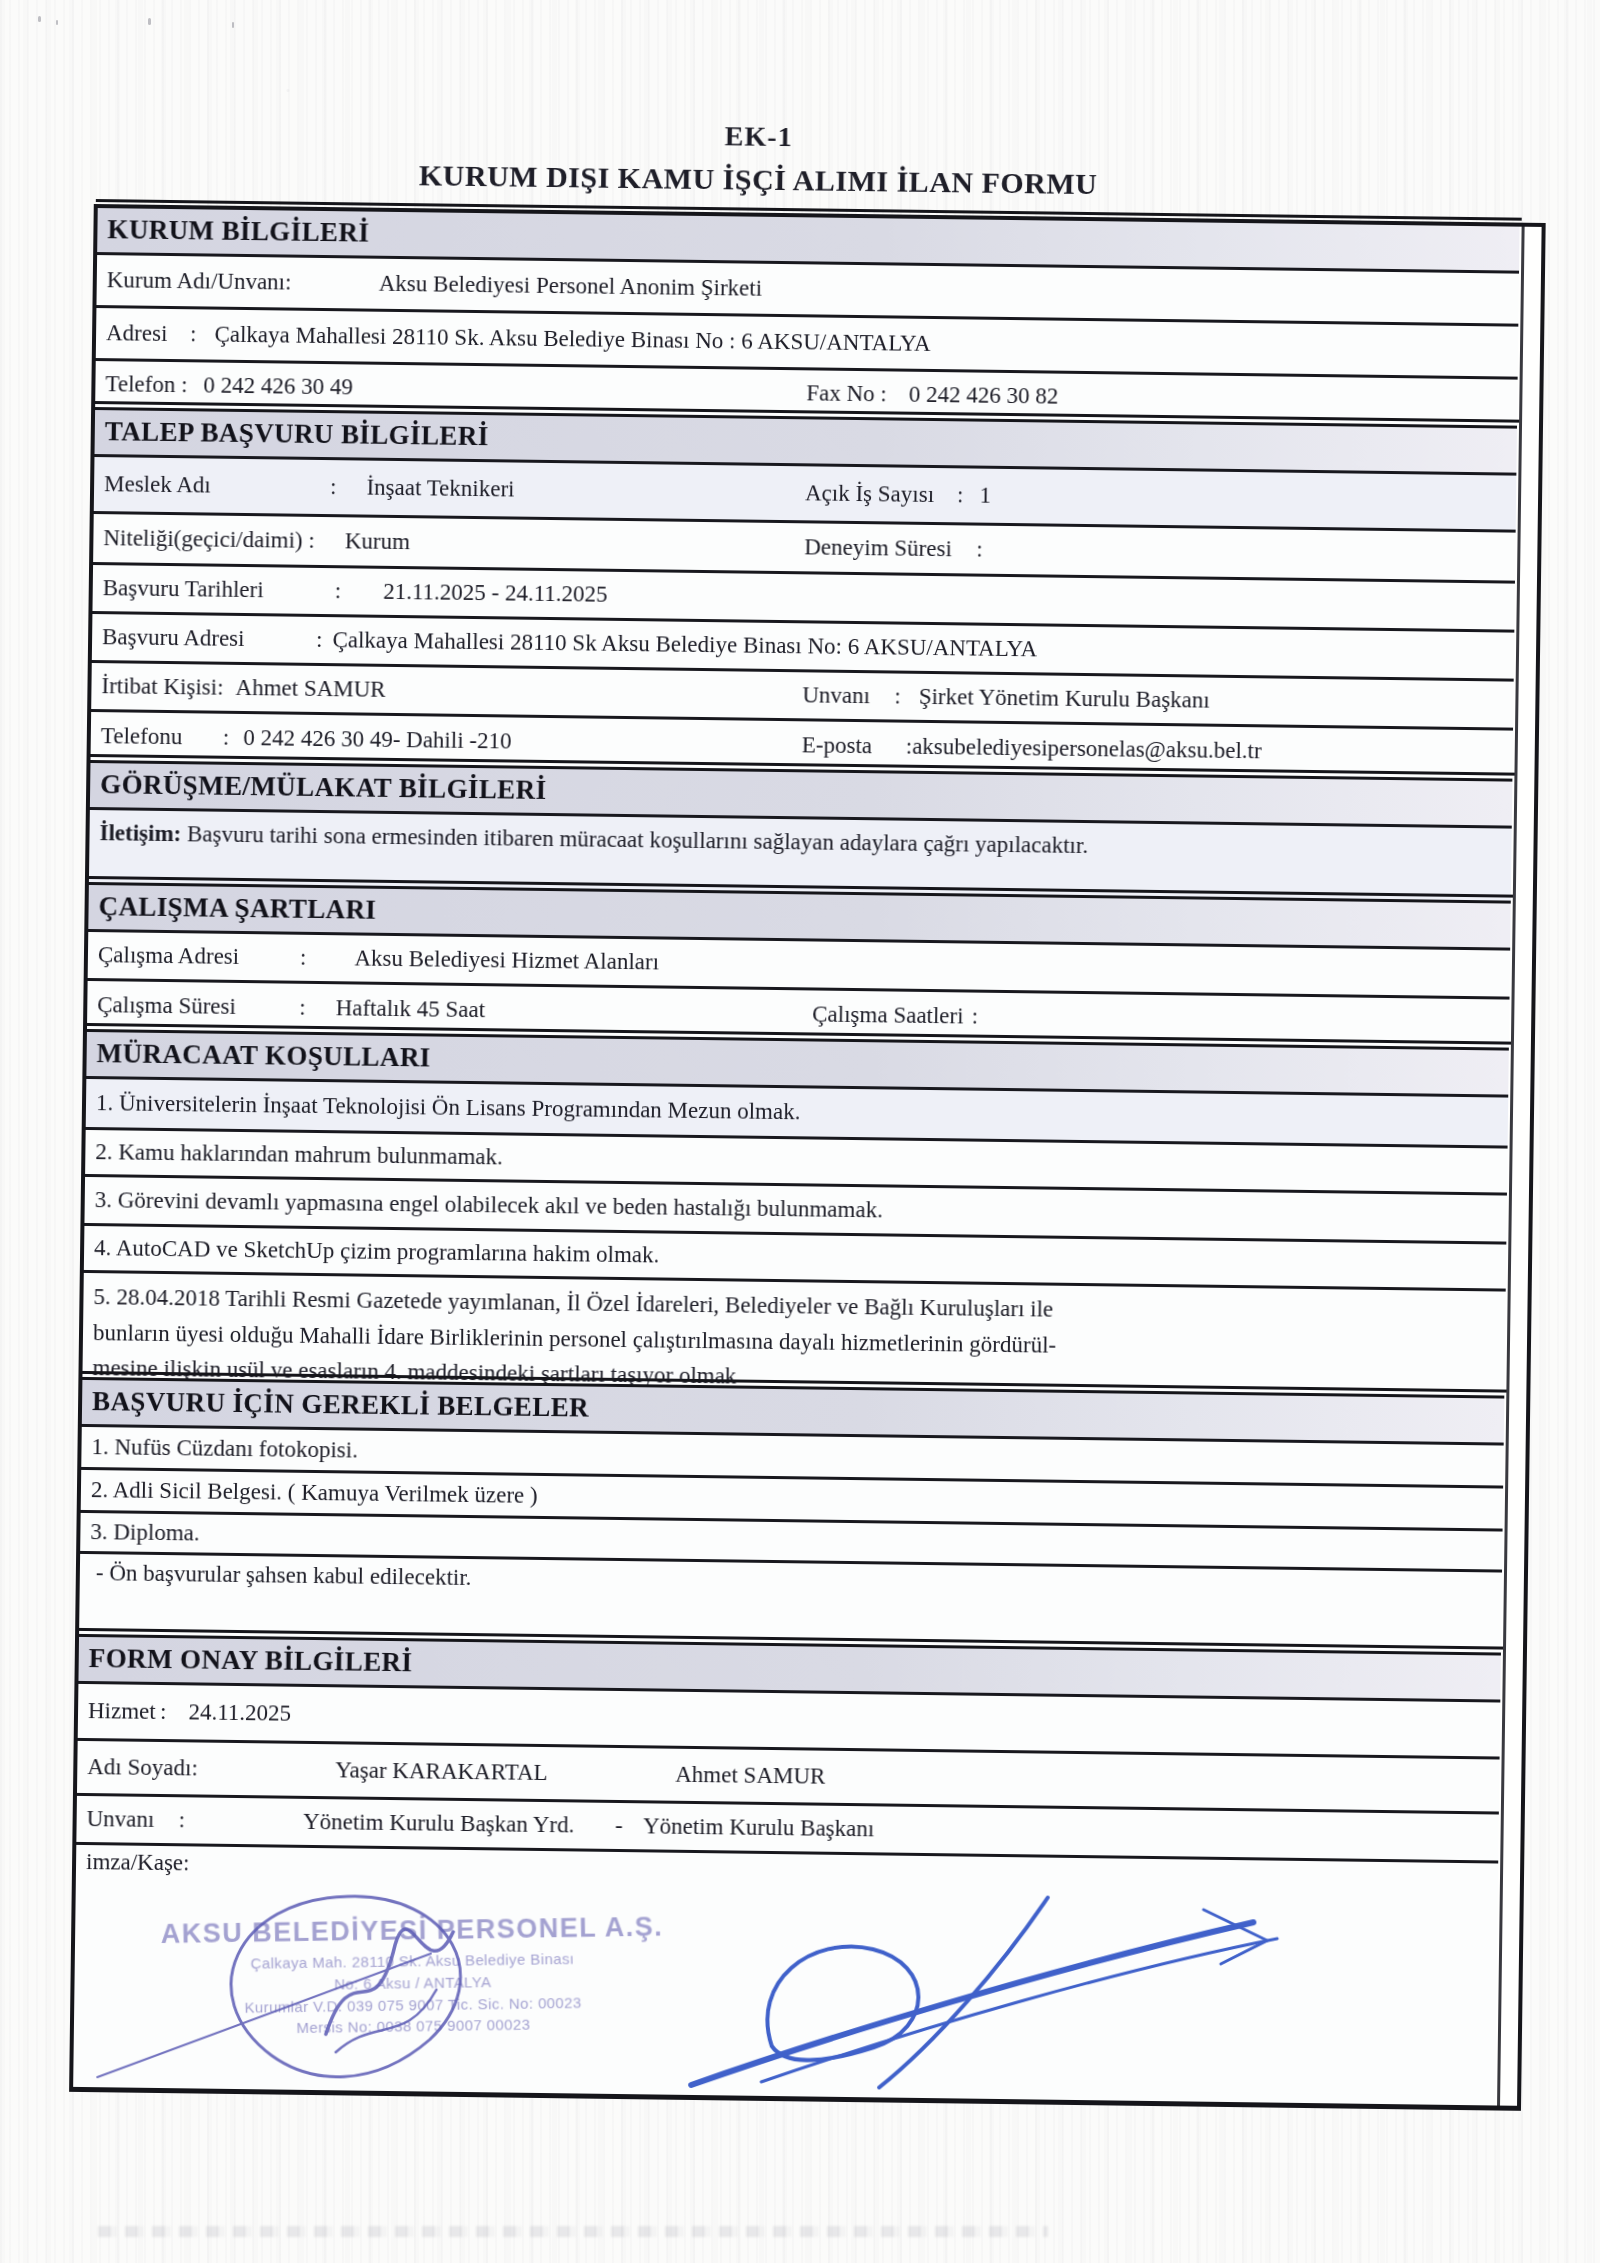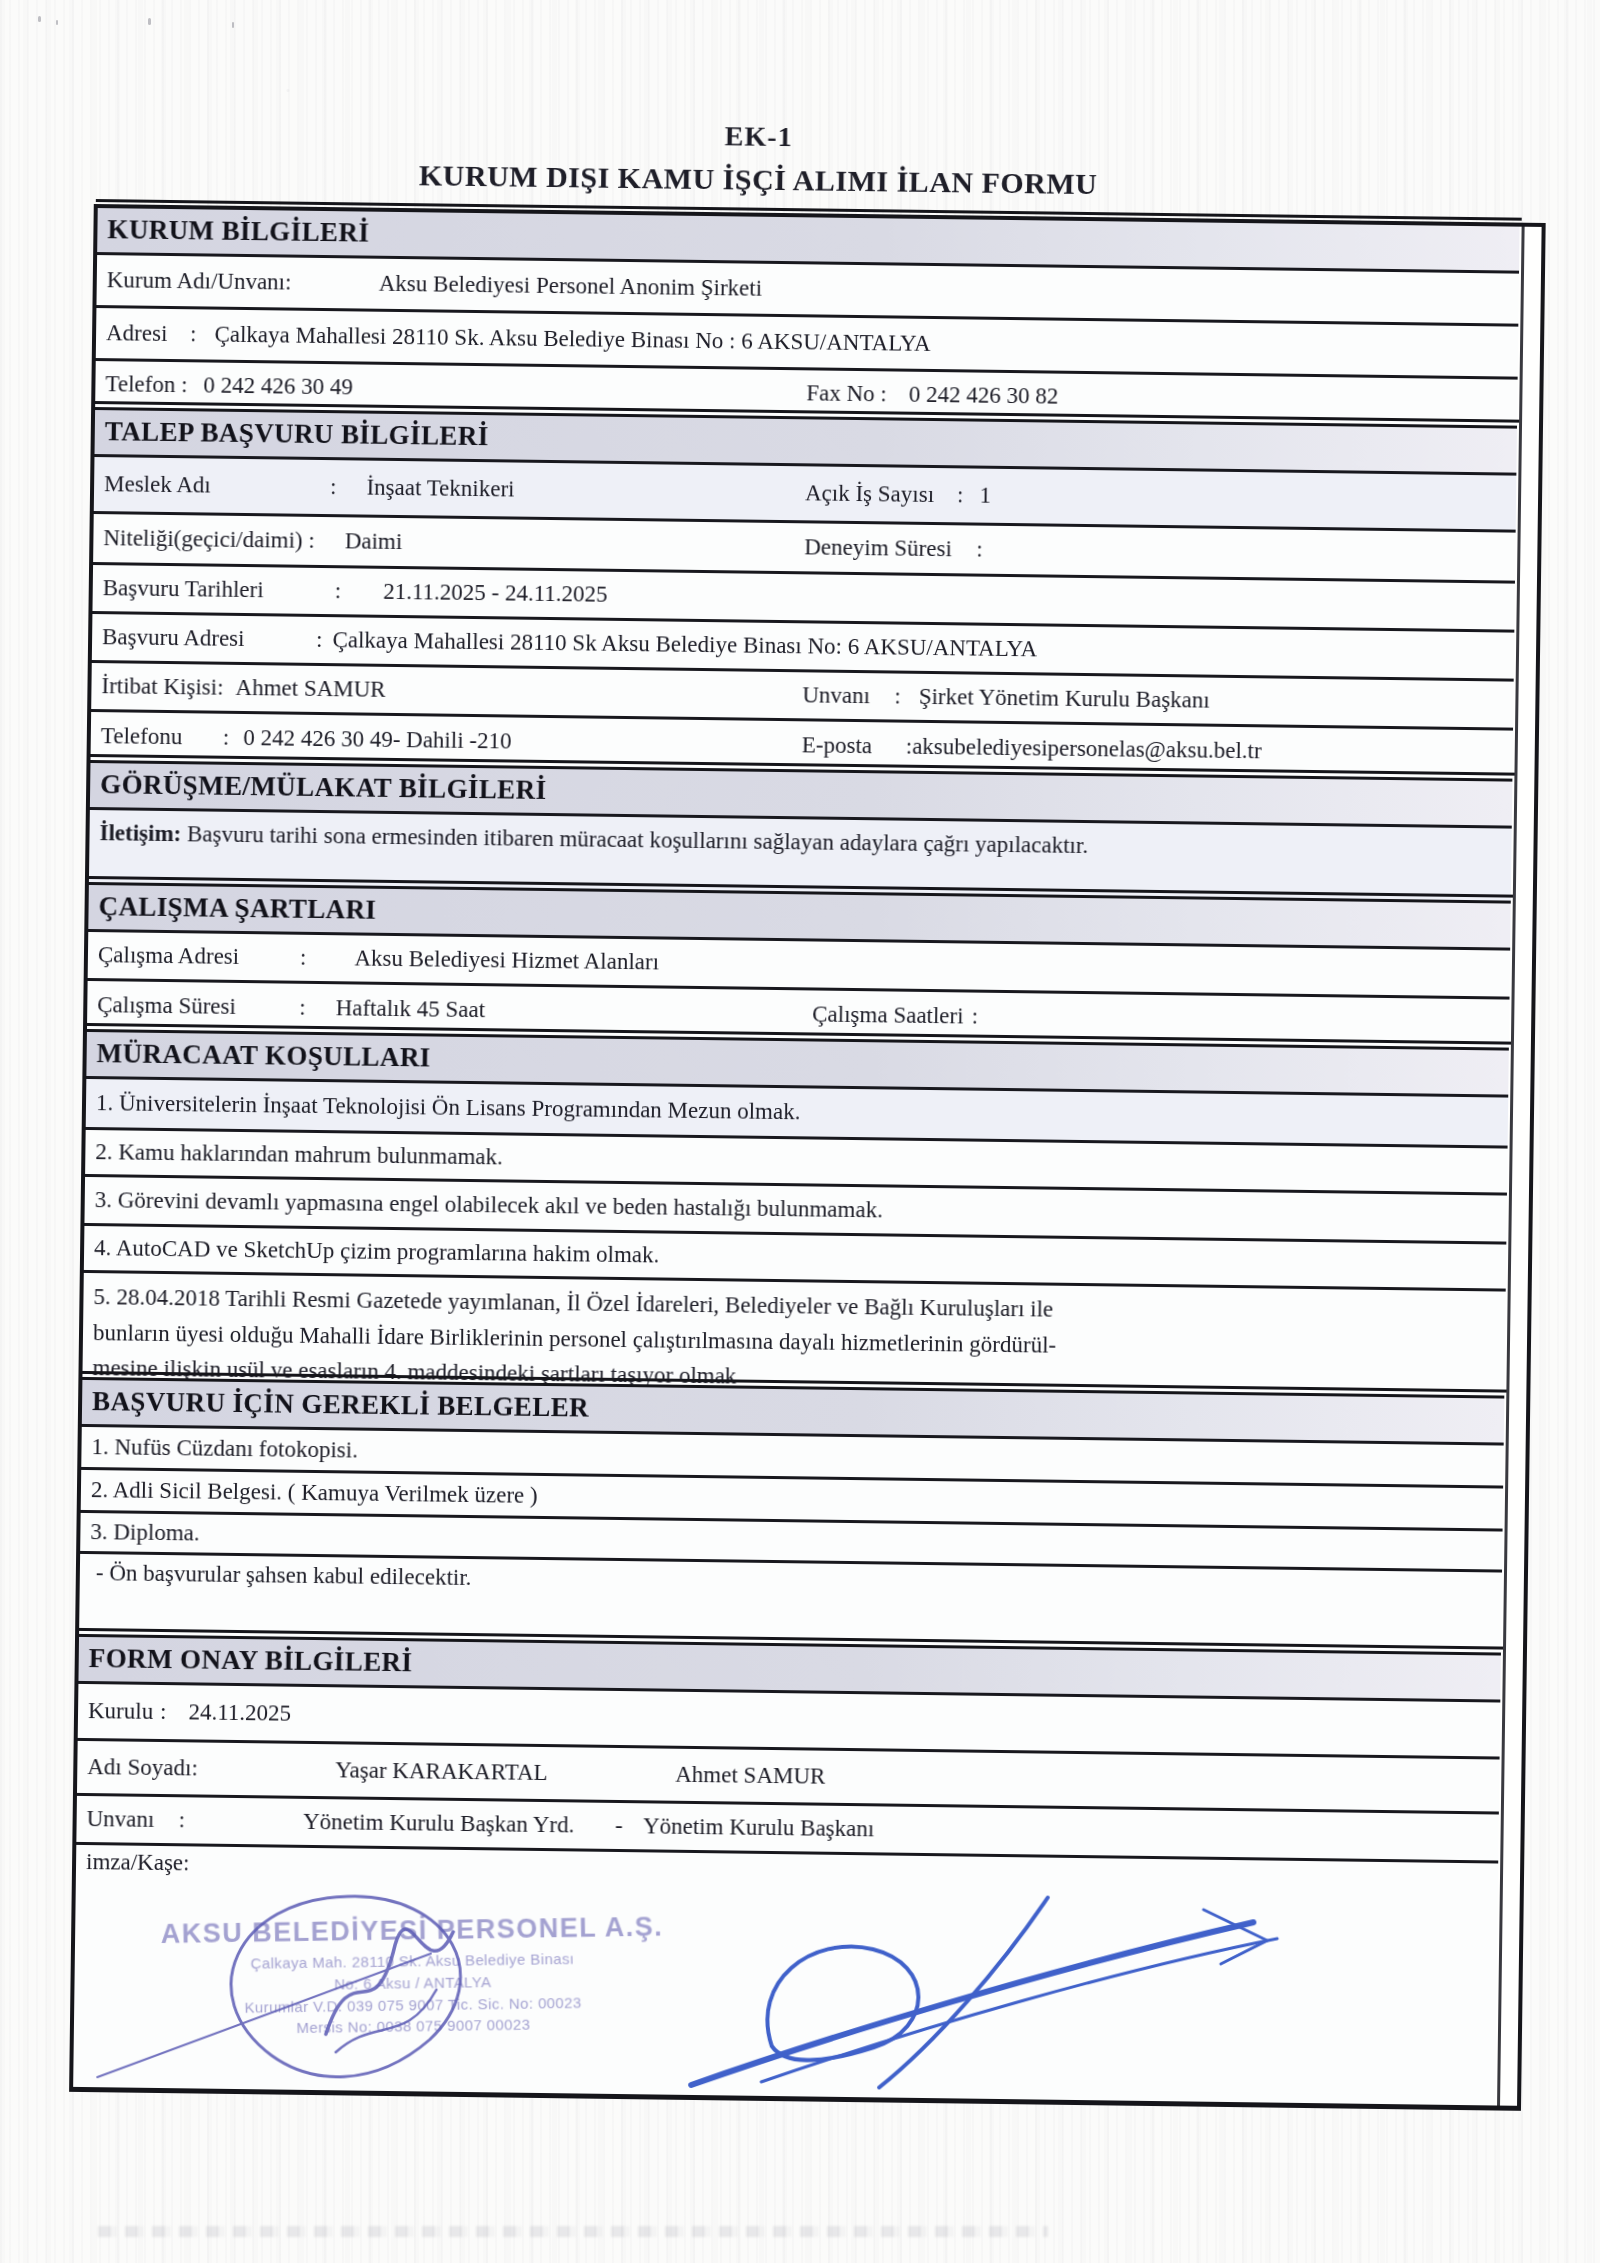--- a/index.html
+++ b/index.html
@@ -113,21 +113,21 @@
       </div>
       <div class="half2">
         <span class="lab" style="width:152px;">Açık İş Sayısı</span>
         <span class="sep">:</span>
         <span class="val" style="margin-left:16px;">1</span>
       </div>
     </div>
     <div class="row" style="height:48px;">
       <div class="half">
         <span class="lab">Niteliği(geçici/daimi) :</span>
-        <span class="val" style="margin-left:30px;">Daimi</span>
+        <span class="val" style="margin-left:30px;">Kurum</span>
       </div>
       <div class="half2">
         <span class="lab" style="width:172px;">Deneyim Süresi</span>
         <span class="sep">:</span>
       </div>
     </div>
     <div class="row" style="height:46px;">
       <span class="lab" style="width:232px;">Başvuru Tarihleri</span>
       <span class="sep">:</span>
       <span class="val" style="margin-left:42px;">21.11.2025 - 24.11.2025</span>
@@ -216,21 +216,21 @@
     </div>
     <div class="row" style="height:38px;">
       <span class="val">3. Diploma.</span>
     </div>
     <div class="row top" style="height:74px;padding-top:6px;">
       <span class="val" style="padding-left:6px;">- Ön başvurular şahsen kabul edilecektir.</span>
     </div>
 
     <div class="bar">FORM ONAY BİLGİLERİ</div>
     <div class="row" style="height:54px;">
-      <span class="lab" style="width:72px;">Kurulu</span>
+      <span class="lab" style="width:72px;">Hizmet</span>
       <span class="sep">:</span>
       <span class="val" style="margin-left:22px;">24.11.2025</span>
     </div>
     <div class="row" style="height:52px;">
       <span class="lab" style="width:248px;">Adı Soyadı:</span>
       <span class="lab" style="width:340px;">Yaşar KARAKARTAL</span>
       <span class="val">Ahmet SAMUR</span>
     </div>
     <div class="row" style="height:46px;">
       <span class="lab" style="width:92px;">Unvanı</span>

